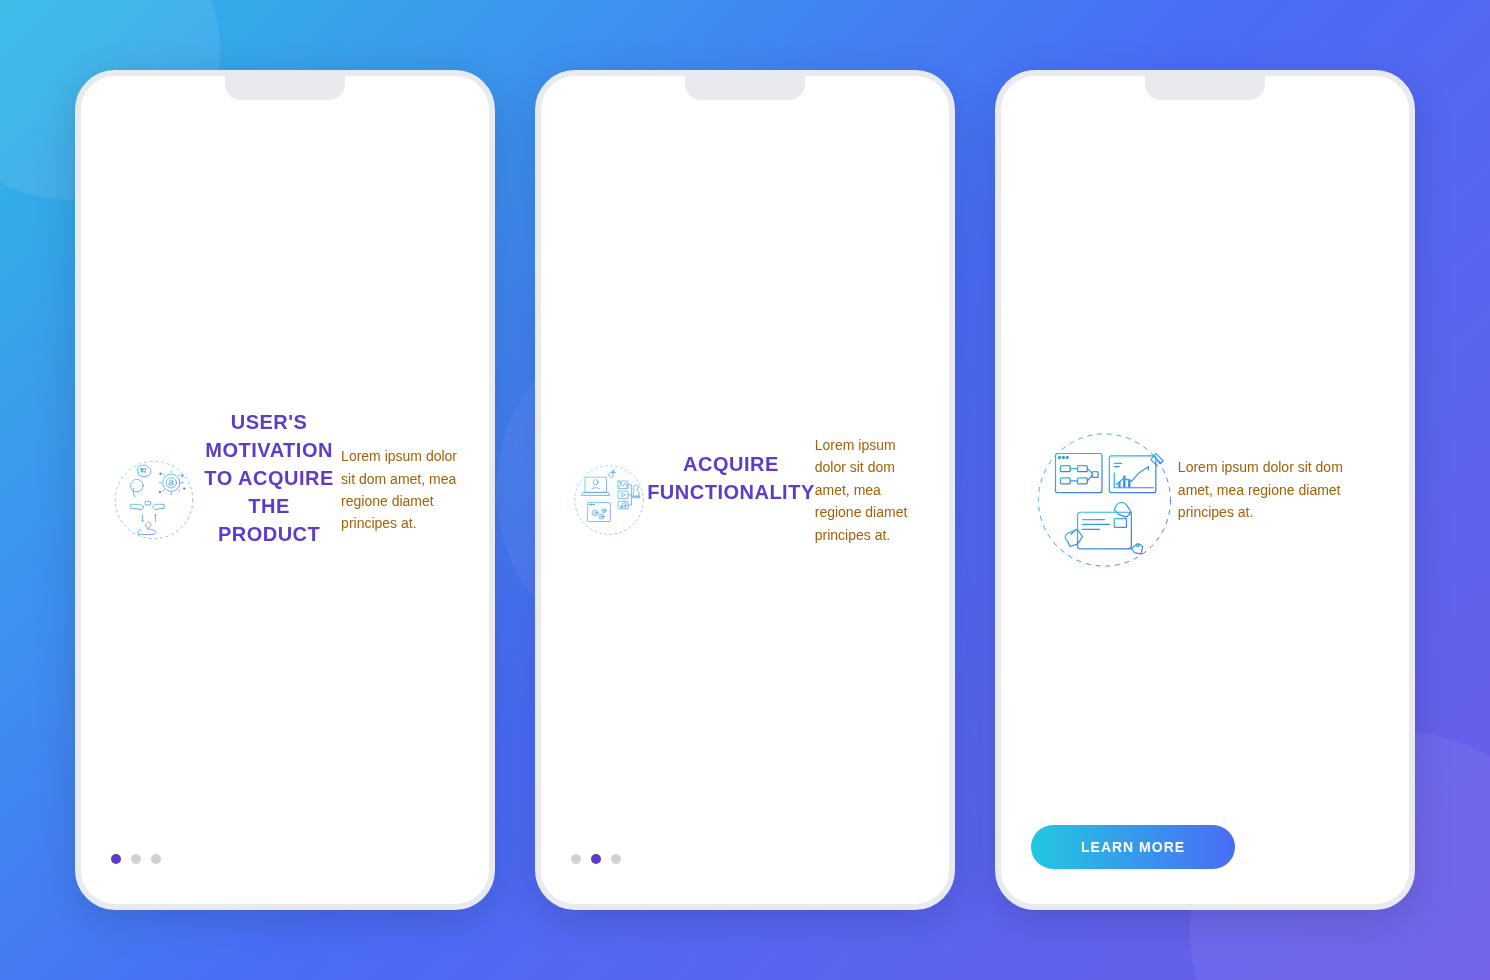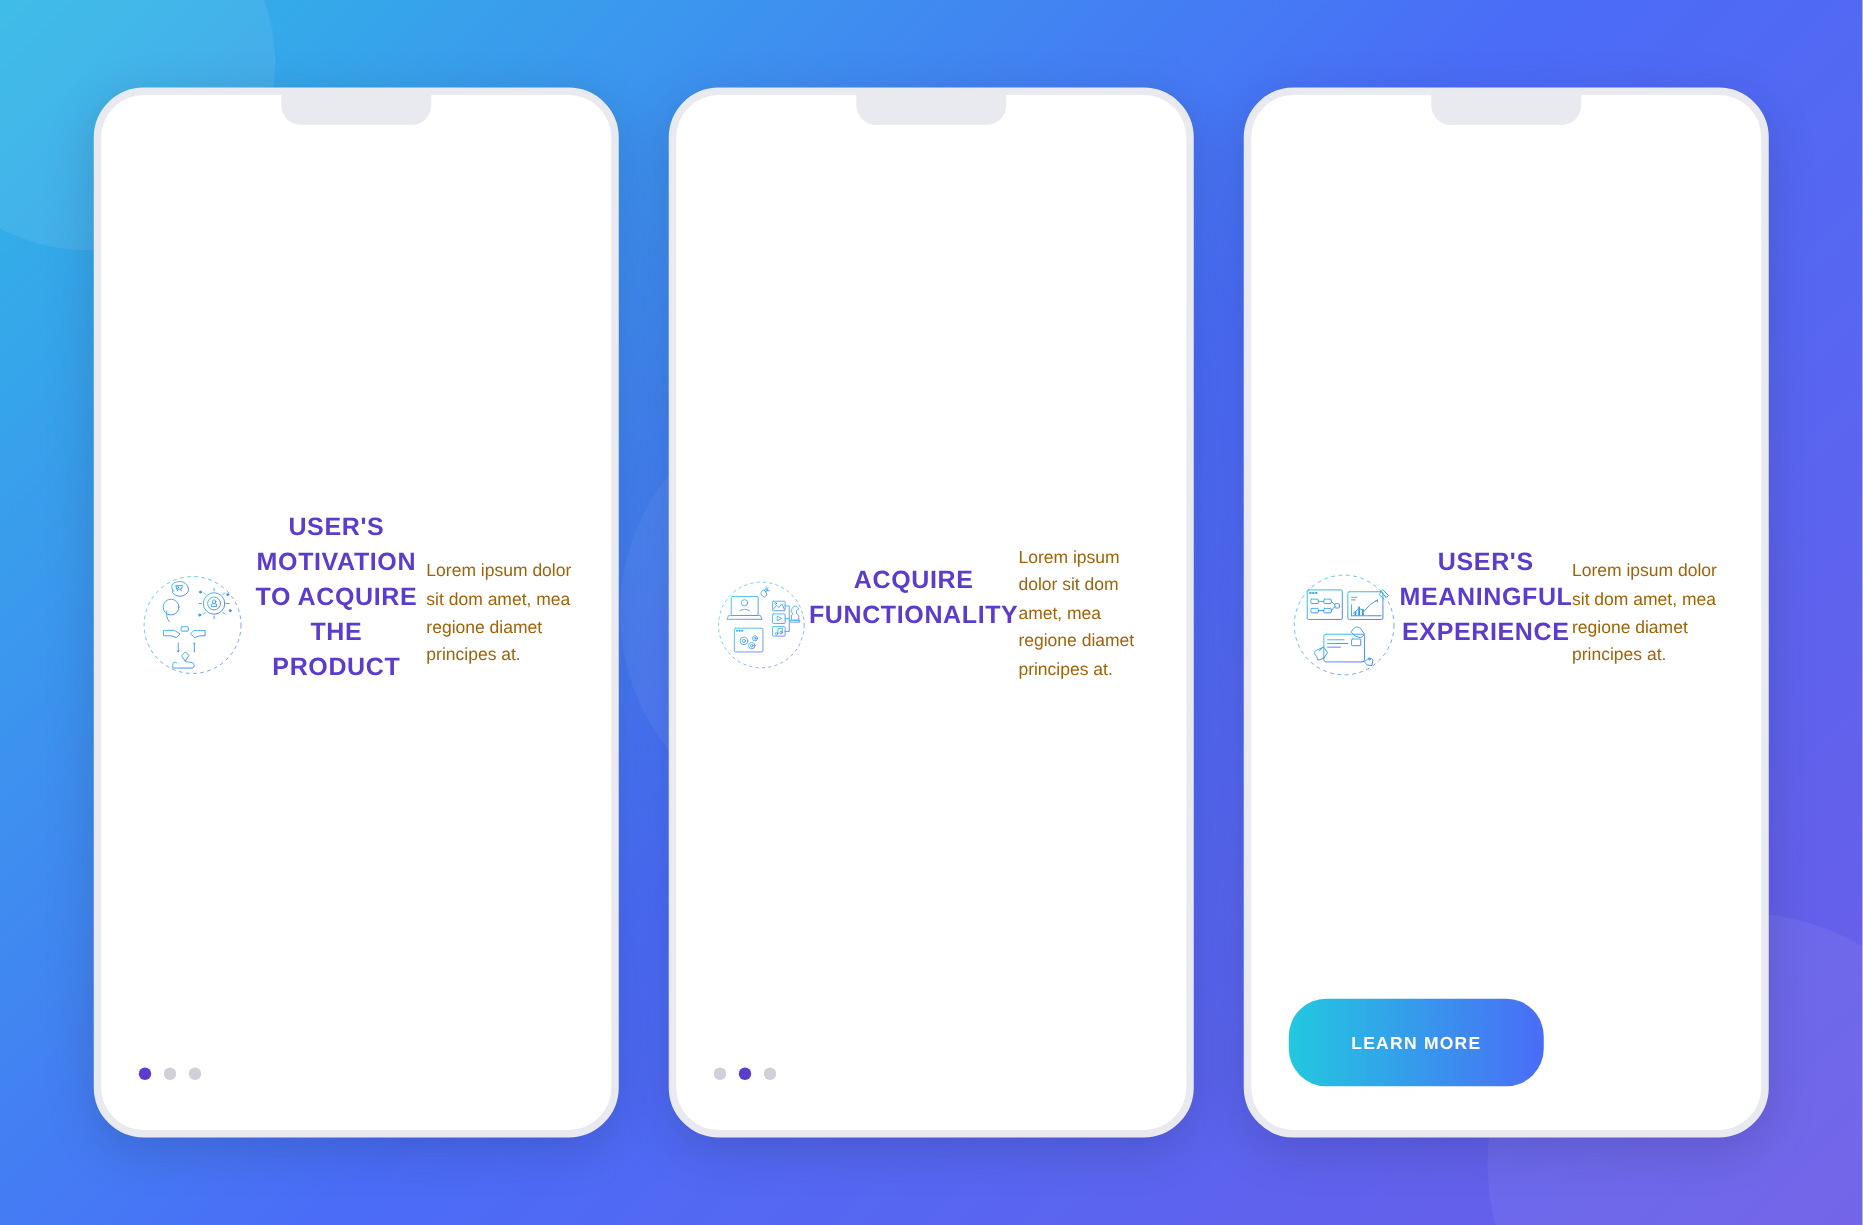--- a/index.html
+++ b/index.html
@@ -103,21 +103,21 @@
     .dot {
       width: 10px;
       height: 10px;
       border-radius: 50%;
       background: #d0d0d8;
     }
     .dot.active { background: #5b3ccc; }
     .cta-button {
       position: absolute;
       bottom: 35px;
-      padding: 27px 50px;
+      padding: 14px 50px;
       background: linear-gradient(90deg, #22c8e0, #4a6cf7);
       color: #fff;
       border: none;
       border-radius: 30px;
       font-size: 14px;
       font-weight: 600;
       letter-spacing: 1px;
       cursor: pointer;
     }
   </style>
@@ -283,16 +283,15 @@
         <path d="M175 160 Q185 150 195 160 L205 175 L195 185 L180 180 L170 170 Z"></path>
 
         <path d="M75 235 Q65 225 75 218 L95 210 L105 225 L95 240 L80 245 Z"></path>
         <path d="M82 220 L92 210"></path>
 
         <path d="M210 245 Q220 235 228 245 L225 260 L212 258 L205 250 Z"></path>
         <circle cx="218" cy="242" r="3"></circle>
       </g>
     </svg>
   </div>
-  <div class="title">USER'S MEANINGFUL EXPERIENCE</div>
   <div class="body-text">Lorem ipsum dolor sit dom amet, mea regione diamet principes at.</div>
   <button class="cta-button">LEARN MORE</button>
 </div>
 
 </body></html>

